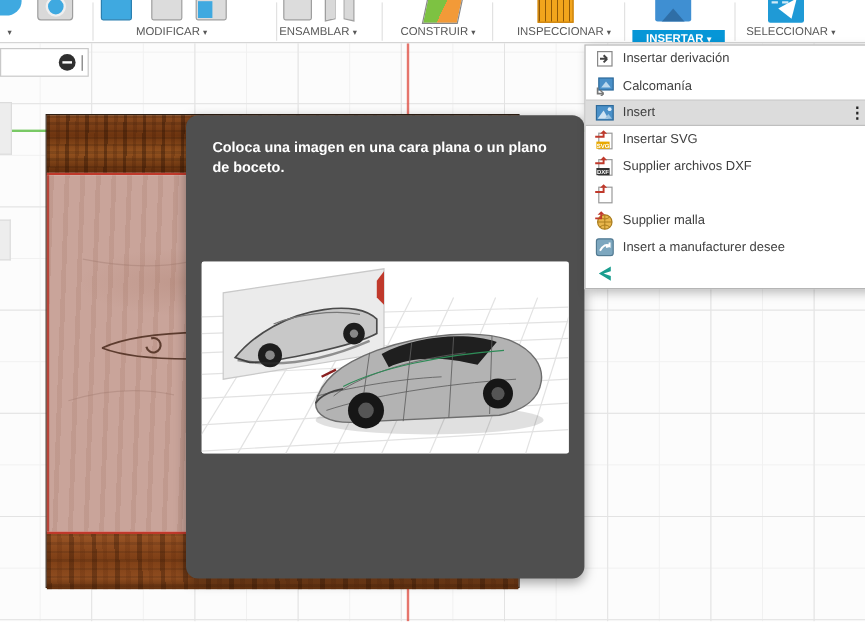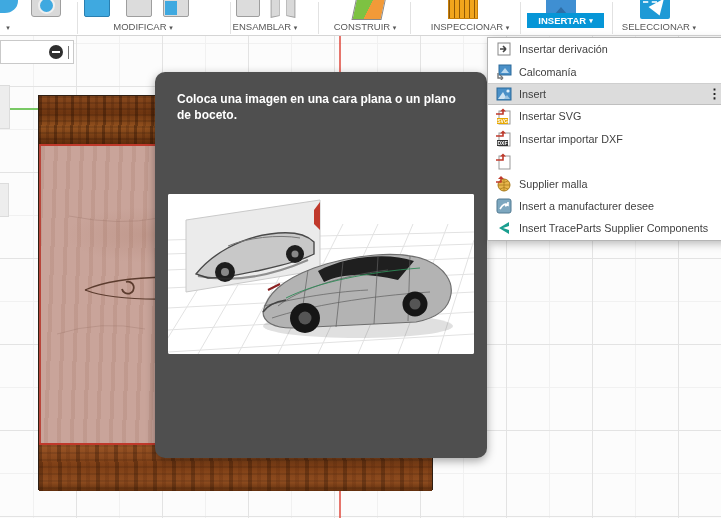--- a/index.html
+++ b/index.html
@@ -49,34 +49,34 @@
     border-left:2px solid #b8453a;border-right:2px solid #b8453a;box-sizing:border-box;}
   .plank-bottom{position:absolute;left:0;top:347px;width:100%;height:48px;
     background:
       repeating-linear-gradient(89deg,rgba(45,18,3,.32) 0 4px,rgba(0,0,0,0) 4px 9px,rgba(90,40,12,.22) 9px 13px,rgba(0,0,0,0) 13px 19px),
       repeating-linear-gradient(180deg,rgba(0,0,0,.10) 0 2px,rgba(0,0,0,0) 2px 7px),
       linear-gradient(180deg,#9a5526 0%,#7e3f16 45%,#8e4c1f 80%,#62300e 100%);
     border-top:2px solid #c0392b;box-sizing:border-box;}
   #sketch-svg{position:absolute;left:0;top:0;}
 
   
-  #tooltip{position:absolute;left:155px;top:72px;width:332px;height:386px;background:#4f4f4f;
+  #tooltip{position:absolute;left:155px;top:96px;width:332px;height:386px;background:#4f4f4f;
     border-radius:10px;box-shadow:0 3px 10px rgba(0,0,0,.35);box-sizing:border-box;padding:20px 20px 0 22px;}
   #tooltip p{margin:0 0 14px 0;color:#fff;font-weight:bold;font-size:12px;line-height:1.32;}
   #tooltip-image{position:absolute;left:13px;top:122px;width:306px;height:160px;background:#fff;border-radius:2px;overflow:hidden;}
 
   
   #toolbar{position:absolute;left:0;top:0;width:721px;height:36px;background:#fff;
     border-bottom:1px solid #d5d5d5;box-sizing:border-box;overflow:hidden;z-index:30;}
   .tb-sep{position:absolute;top:2px;width:1px;height:32px;background:#e2e2e2;}
   .tb-label{position:absolute;top:21px;height:15px;font-size:9.5px;color:#575757;
     white-space:nowrap;transform:translateX(-50%);}
   .tb-label .cr{font-size:7px;color:#575757;}
   #insertar-label{background:#0696d7;color:#fff;transform:none;display:flex;align-items:center;justify-content:center;
-    top:13px;height:15px;font-weight:bold;}
+    top:25px;height:15px;font-weight:bold;}
   #insertar-label .cr{color:#fff;margin-left:3px;}
   .tb-icon{position:absolute;top:-7px;}
 
   
   .cube{width:26px;height:24px;background:#dcdcdc;border:1px solid #9e9e9e;border-radius:2px;box-sizing:border-box;position:relative;}
   .cube .face{position:absolute;left:1px;bottom:1px;width:12px;height:14px;background:#3fa9e0;}
   .ruler{width:30px;height:22px;background:#f2a51c;border:1px solid #c77f0a;box-sizing:border-box;
     background-image:repeating-linear-gradient(90deg,rgba(120,70,0,.8) 0 1px,transparent 1px 5px);}
   .plane-ico{width:28px;height:22px;background:linear-gradient(105deg,#7dc242 50%,#f29a38 50%);transform:skewX(-12deg);border:1px solid #888;}
   .img-ico{width:30px;height:24px;background:#3f8fd2;border-radius:2px;position:relative;overflow:hidden;}
@@ -331,21 +331,21 @@
     <div class="menu-row">
       <span class="menu-ico">
         <svg width="17" height="17" viewBox="0 0 17 17">
             <rect x="4" y="3" width="11" height="13" fill="#fff" stroke="#999"></rect>
             <path d="M1,6 L8,6 L8,3" stroke="#c0392b" stroke-width="1.6" fill="none"></path>
             <polygon points="8,0.5 11,3.5 5,3.5" fill="#c0392b"></polygon>
             <rect x="2" y="10" width="11" height="6" fill="#333"></rect>
             <text x="7.5" y="15" font-size="5" font-family="Liberation Sans,sans-serif" font-weight="bold" fill="#fff" text-anchor="middle">DXF</text>
           </svg>
         </span>
-      <span class="menu-label">Insertar importar DXF</span>
+      <span class="menu-label">Supplier archivos DXF</span>
     </div>
 
     <div class="menu-row">
       <span class="menu-ico">
         <svg width="17" height="17" viewBox="0 0 17 17">
             <rect x="4" y="3" width="11" height="13" fill="#fff" stroke="#999"></rect>
             <path d="M1,7 L8,7 L8,3" stroke="#c0392b" stroke-width="1.6" fill="none"></path>
             <polygon points="8,0.5 11,3.5 5,3.5" fill="#c0392b"></polygon>
           </svg>
         </span>
@@ -372,17 +372,16 @@
         </span>
       <span class="menu-label">Insert a manufacturer desee</span>
     </div>
 
     <div class="menu-row">
       <span class="menu-ico">
         <svg width="16" height="16" viewBox="0 0 16 16">
             <polygon points="13,2 3,8 13,14 13,10 7,8 13,6" fill="#1a9e8f"></polygon>
           </svg>
         </span>
-      <span class="menu-label">Insert TraceParts Supplier Components</span>
     </div>
 
   </div>
 </div>
 
 </body></html>

